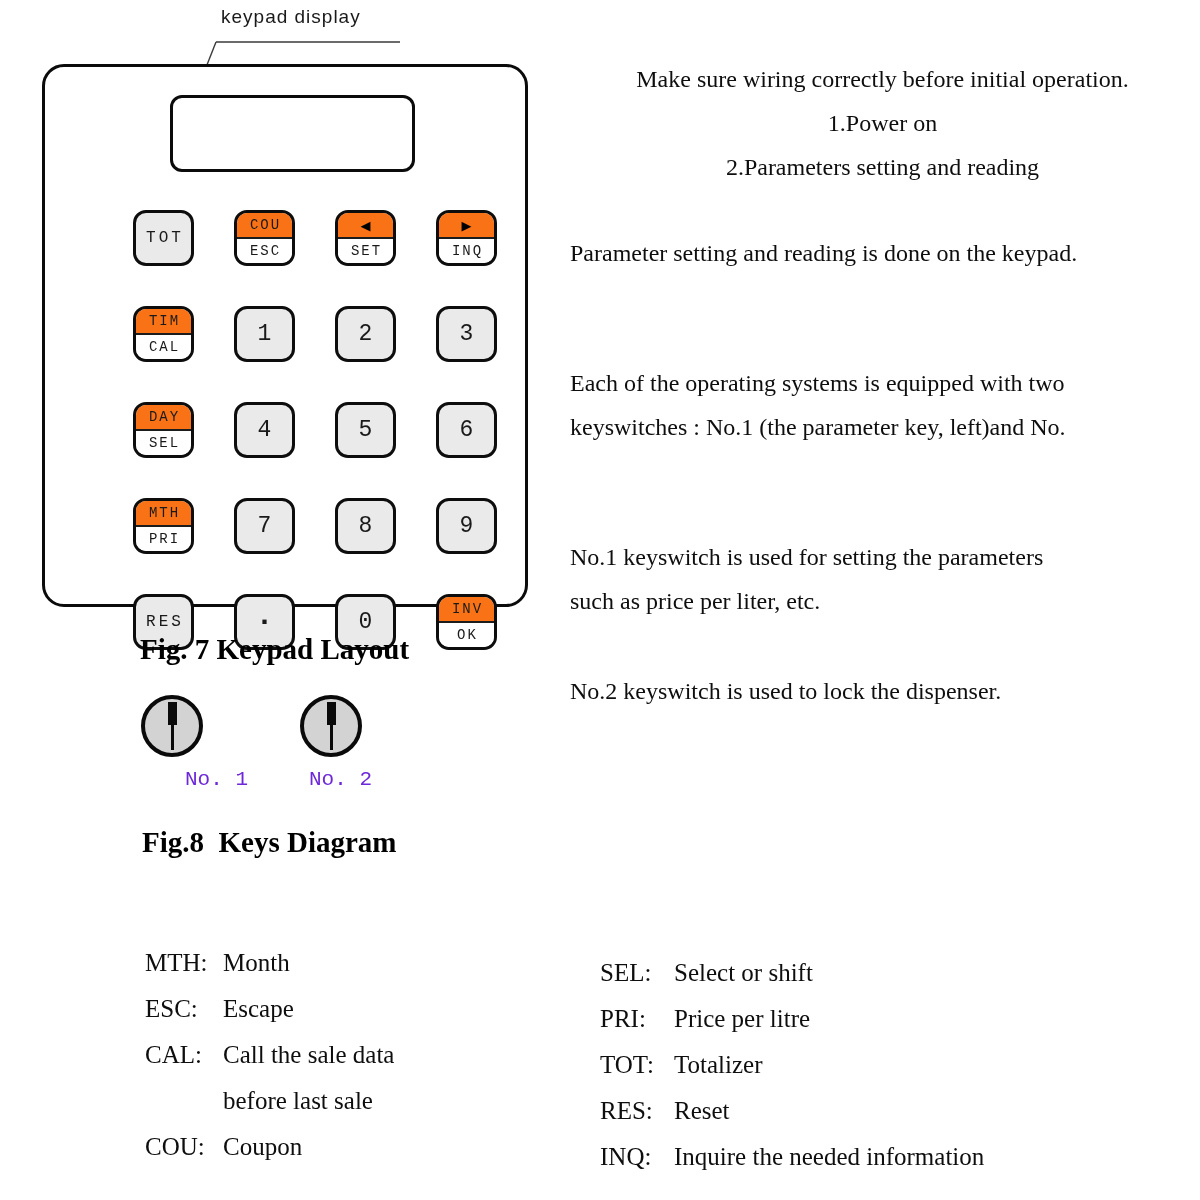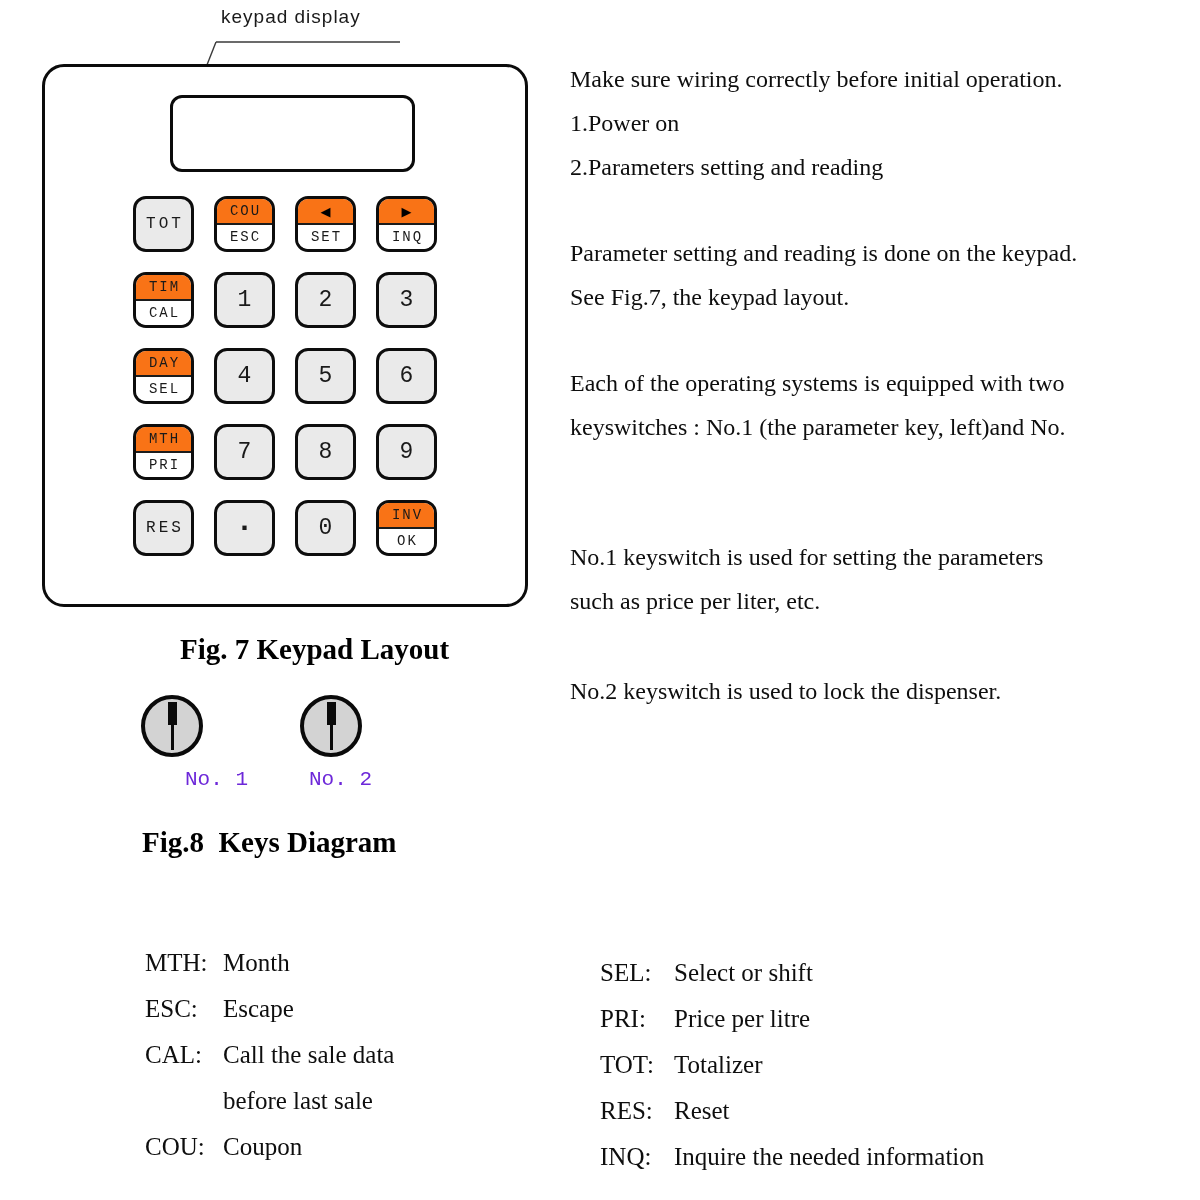--- a/index.html
+++ b/index.html
@@ -16,23 +16,23 @@
   
   .panel {
     position:absolute; left:42px; top:64px; width:480px; height:537px;
     border:3px solid #0b0b0b; border-radius:22px; background:#fff;
   }
   .display {
     position:absolute; left:125px; top:28px; width:239px; height:71px;
     border:3px solid #0b0b0b; border-radius:12px; background:#fff;
   }
   .keys-grid {
-    position:absolute; left:88px; top:129px;
+    position:absolute; left:88px; top:143px;
     display:grid; grid-template-columns:repeat(4,61px); grid-auto-rows:56px;
-    column-gap:20px; row-gap:20px;
+    column-gap:20px; row-gap:20px;gap:40px;
   }
   .key {
     border:3px solid #0d0d0d; border-radius:13px; background:#eaeaea;
     display:flex; align-items:center; justify-content:center;
     font-family:"Liberation Mono", monospace; color:#1a1a1a;
     box-sizing:border-box; overflow:hidden;
   }
   .key .lbl { font-size:16px; letter-spacing:3px; text-indent:3px; }
   .key .num { font-size:23px; }
   .key .dot { font-size:30px; font-weight:bold; line-height:0; }
@@ -151,43 +151,42 @@
           <span class="num">0</span>
         </div>
       <div class="key split">
         <span class="half top">INV</span>
         <span class="half bottom">OK</span>
       </div>
 
     </div>
   </div>
 
-  <div class="fig-caption" style="left:140px; top:633px;margin-left:40px;">Fig. 7 Keypad Layout</div>
+  <div class="fig-caption" style="left:140px; top:633px;">Fig. 7 Keypad Layout</div>
 
   <div class="keyswitch" style="left:141px; top:695px;">
     <div class="slot-thick"></div>
     <div class="slot-thin"></div>
   </div>
   <div class="keyswitch" style="left:300px; top:695px;">
     <div class="slot-thick"></div>
     <div class="slot-thin"></div>
   </div>
   <div class="ks-label" style="left:185px; top:768px;">No. 1</div>
   <div class="ks-label" style="left:309px; top:768px;">No. 2</div>
 
   <div class="fig-caption" style="left:142px; top:826px;">Fig.8  Keys Diagram</div>
 
-  <div class="para" style="top:57px;">
+  <div class="para" style="top:57px;text-align:center;">
     <div>Make sure wiring correctly before initial operation.</div>
     <div>1.Power on</div>
     <div>2.Parameters setting and reading</div>
   </div>
   <div class="para" style="top:231px;">
     <div>Parameter setting and reading is done on the keypad.</div>
-    <div>See Fig.7, the keypad layout.</div>
   </div>
   <div class="para" style="top:361px;">
     <div>Each of the operating systems is equipped with two</div>
     <div>keyswitches : No.1 (the parameter key, left)and No.</div>
   </div>
   <div class="para" style="top:535px;">
     <div>No.1 keyswitch is used for setting the parameters</div>
     <div>such as price per liter, etc.</div>
   </div>
   <div class="para" style="top:669px;">

